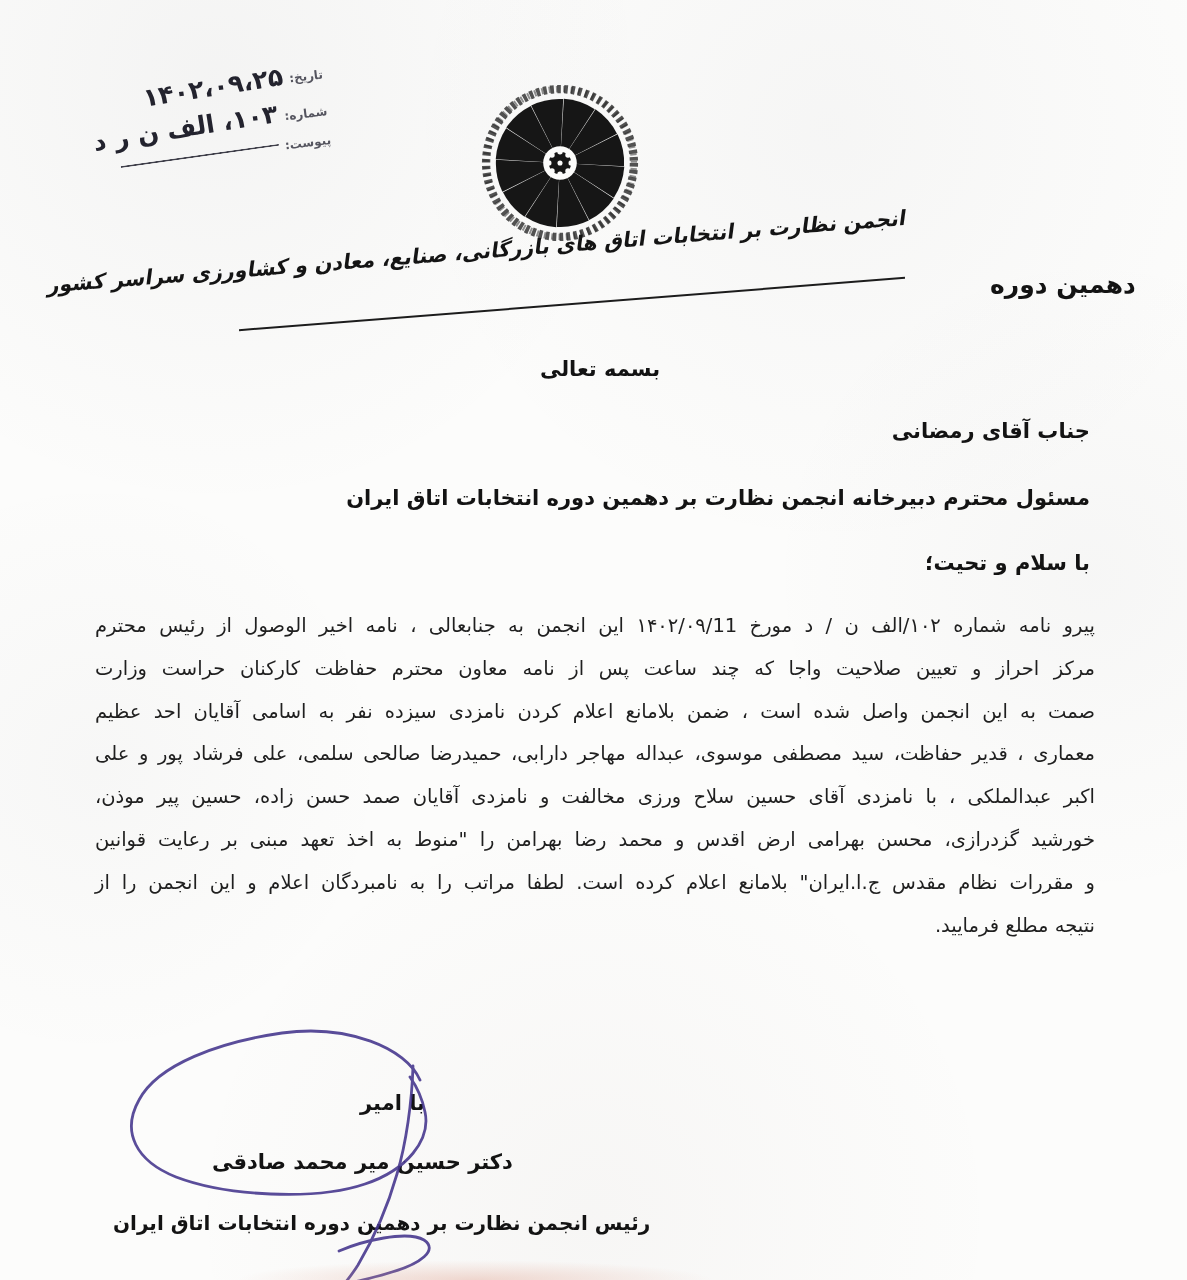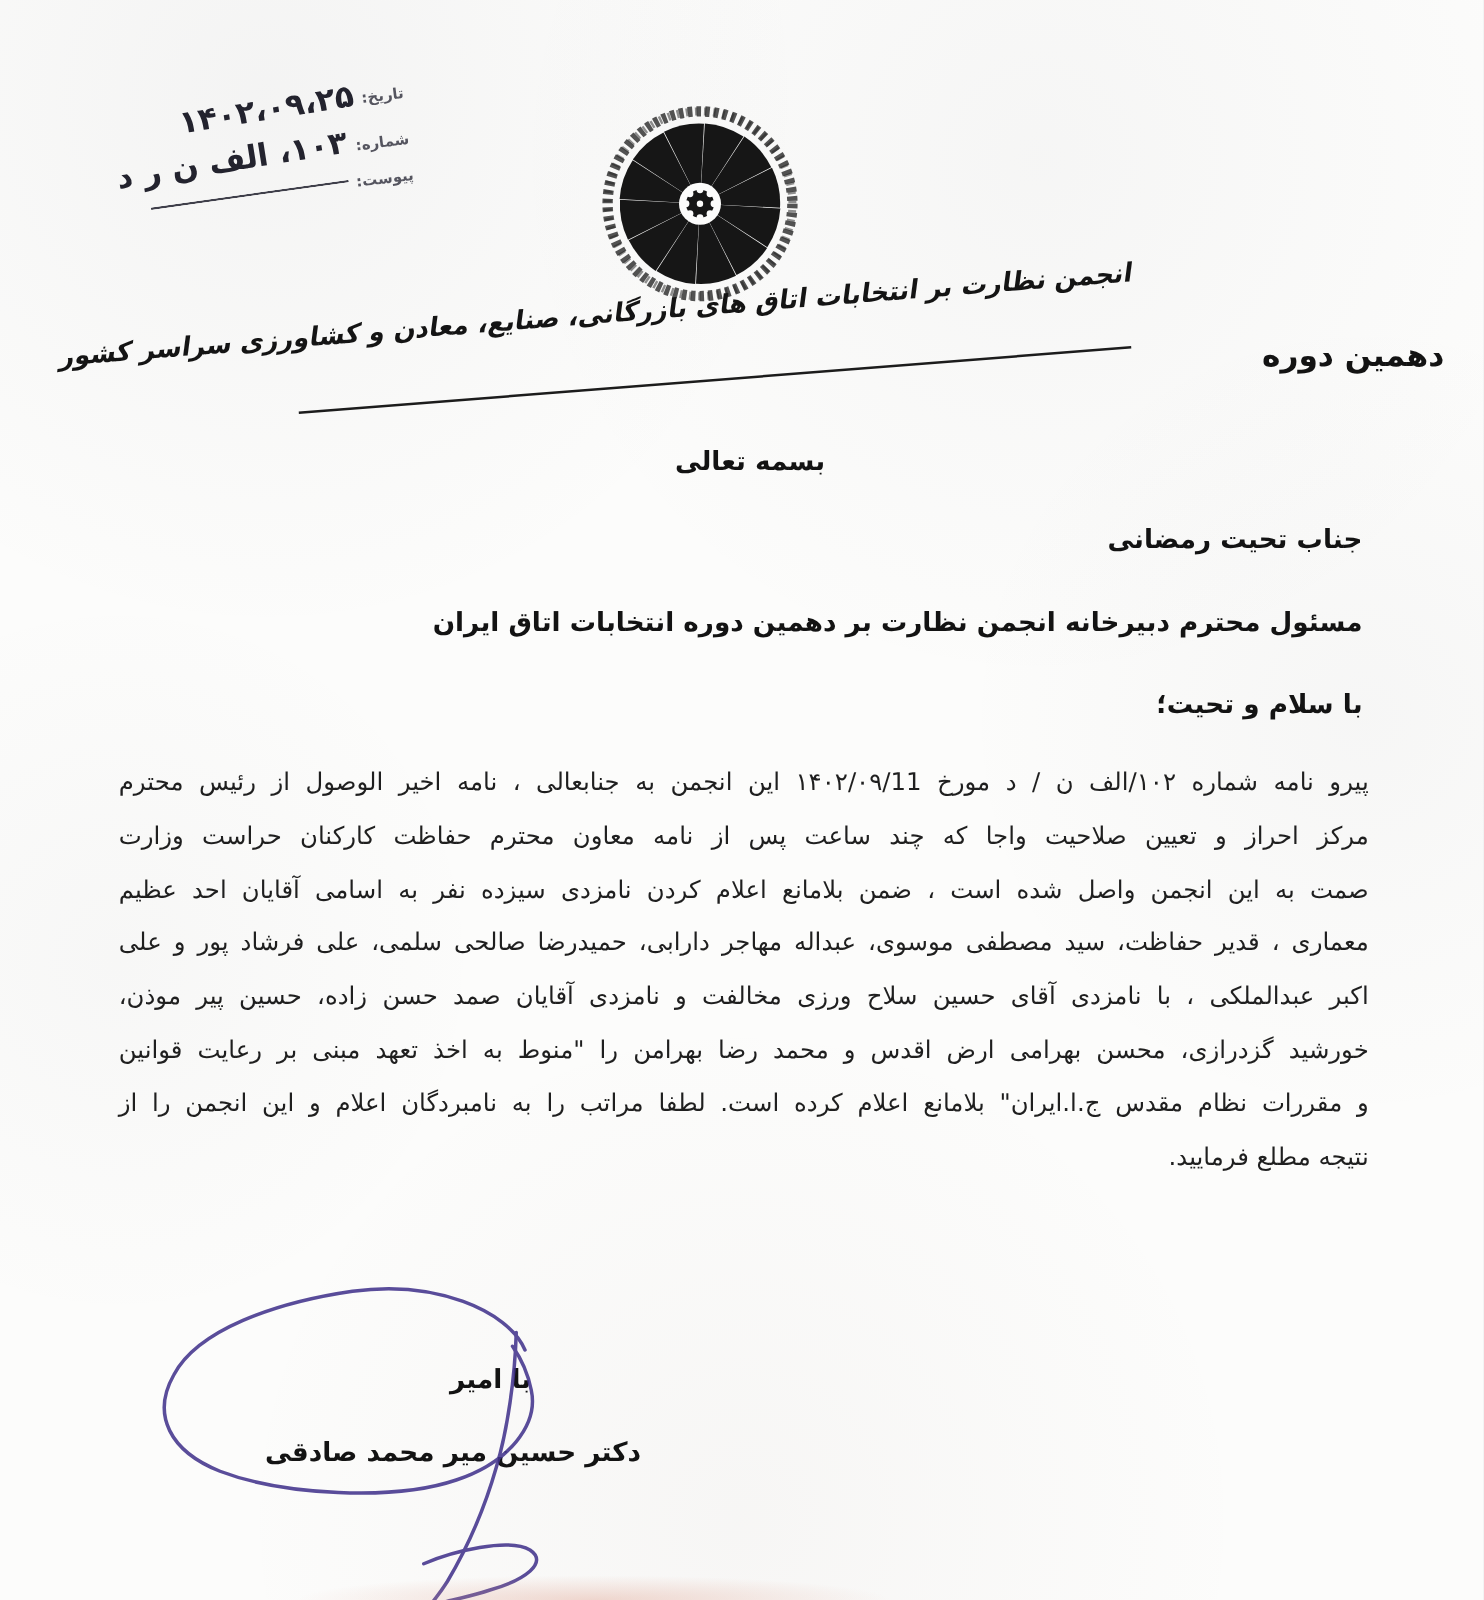--- a/index.html
+++ b/index.html
@@ -40,21 +40,21 @@
     left:235px;top:232px;width:680px;text-align:center;
     transform:rotate(-4.5deg);
   }
   .org-line .txt{
     display:inline-block;font-size:21px;font-weight:bold;color:#141414;
     white-space:nowrap;transform:skewX(-12deg) scaleX(.98);
     padding-bottom:10px;
   }
   .org-underline{left:238px;top:303px;width:668px;border-top:2.5px solid #1c1c1c;transform:rotate(-4.5deg);}
 
-  .period{left:990px;top:270px;width:185px;font-size:25px;font-weight:bold;text-align:center;color:#131313;}
+  .period{left:990px;top:270px;width:185px;font-size:25px;font-weight:bold;text-align:left;color:#131313;}
 
   .bismillah{left:470px;top:357px;width:260px;text-align:center;font-size:21px;font-weight:bold;color:#131313;}
 
   .h-line{right:97px;font-size:21px;font-weight:bold;color:#131313;text-align:right;white-space:nowrap;}
   .recipient-name{top:419px;}
   .recipient-title{top:486px;}
   .salutation{top:551px;}
 
   .body-text{left:95px;top:605px;width:1000px;direction:rtl;}
   .body-line{
@@ -132,37 +132,38 @@
 
   <div class="abs org-line rtl">
     <span class="txt">انجمن نظارت بر انتخابات اتاق های بازرگانی، صنایع، معادن و کشاورزی سراسر کشور</span>
   </div>
   <div class="abs org-underline"></div>
 
   <div class="abs period rtl">دهمین دوره</div>
 
   <div class="abs bismillah rtl">بسمه تعالی</div>
 
-  <div class="abs h-line recipient-name rtl">جناب تحیت رمضانی</div>
+  <div class="abs h-line recipient-name rtl">جناب آقای رمضانی</div>
   <div class="abs h-line recipient-title rtl">مسئول محترم دبیرخانه انجمن نظارت بر دهمین دوره انتخابات اتاق ایران</div>
   <div class="abs h-line salutation rtl">با سلام و تحیت؛</div>
 
   <div class="abs body-text">
       <div class="body-line">پیرو نامه شماره ۱۰۲/الف ن / د مورخ ۱۴۰۲/۰۹/11 این انجمن به جنابعالی ، نامه اخیر الوصول از رئیس محترم</div>
       <div class="body-line">مرکز احراز و تعیین صلاحیت واجا که چند ساعت پس از نامه معاون محترم حفاظت کارکنان حراست وزارت</div>
       <div class="body-line">صمت به این انجمن واصل شده است ، ضمن بلامانع اعلام کردن نامزدی سیزده نفر به اسامی آقایان احد عظیم</div>
       <div class="body-line">معماری ، قدیر حفاظت، سید مصطفی موسوی، عبداله مهاجر دارابی، حمیدرضا صالحی سلمی، علی فرشاد پور و علی</div>
       <div class="body-line">اکبر عبدالملکی ، با نامزدی آقای حسین سلاح ورزی مخالفت و نامزدی آقایان صمد حسن زاده، حسین پیر موذن،</div>
       <div class="body-line">خورشید گزدرازی، محسن بهرامی ارض اقدس و محمد رضا بهرامن را "منوط به اخذ تعهد مبنی بر رعایت قوانین</div>
       <div class="body-line">و مقررات نظام مقدس ج.ا.ایران" بلامانع اعلام کرده است. لطفا مراتب را به نامبردگان اعلام و این انجمن را از</div>
       <div class="body-line last">نتیجه مطلع فرمایید.</div>
     </div>
 
   <div class="abs closing rtl">با امیر</div>
   <div class="abs signer-name rtl">دکتر حسین میر محمد صادقی</div>
+  <div class="abs signer-title rtl">رئیس انجمن نظارت بر دهمین دوره انتخابات اتاق ایران</div>
 
   <svg class="abs signature" viewBox="0 0 345 258" aria-hidden="true">
     <g fill="none" stroke="#43348c" stroke-width="2.8" stroke-linecap="round" opacity="0.88">
       <path d="M312,58 C 298,26 240,2 174,11 C 112,20 50,42 31,78 C 13,110 28,139 68,155 C 118,174 207,179 257,162 C 299,148 323,118 317,90 C 314,75 309,65 302,55"></path>
       <path d="M305,44 C 304,80 298,122 289,152 C 279,187 266,216 250,243 C 245,251 241,256 237,261"></path>
       <path d="M231,229 C 254,219 299,208 316,218 C 331,228 312,242 284,250 C 266,256 248,259 239,262"></path>
     </g>
   </svg>
 
   <div class="abs smudge"></div>

